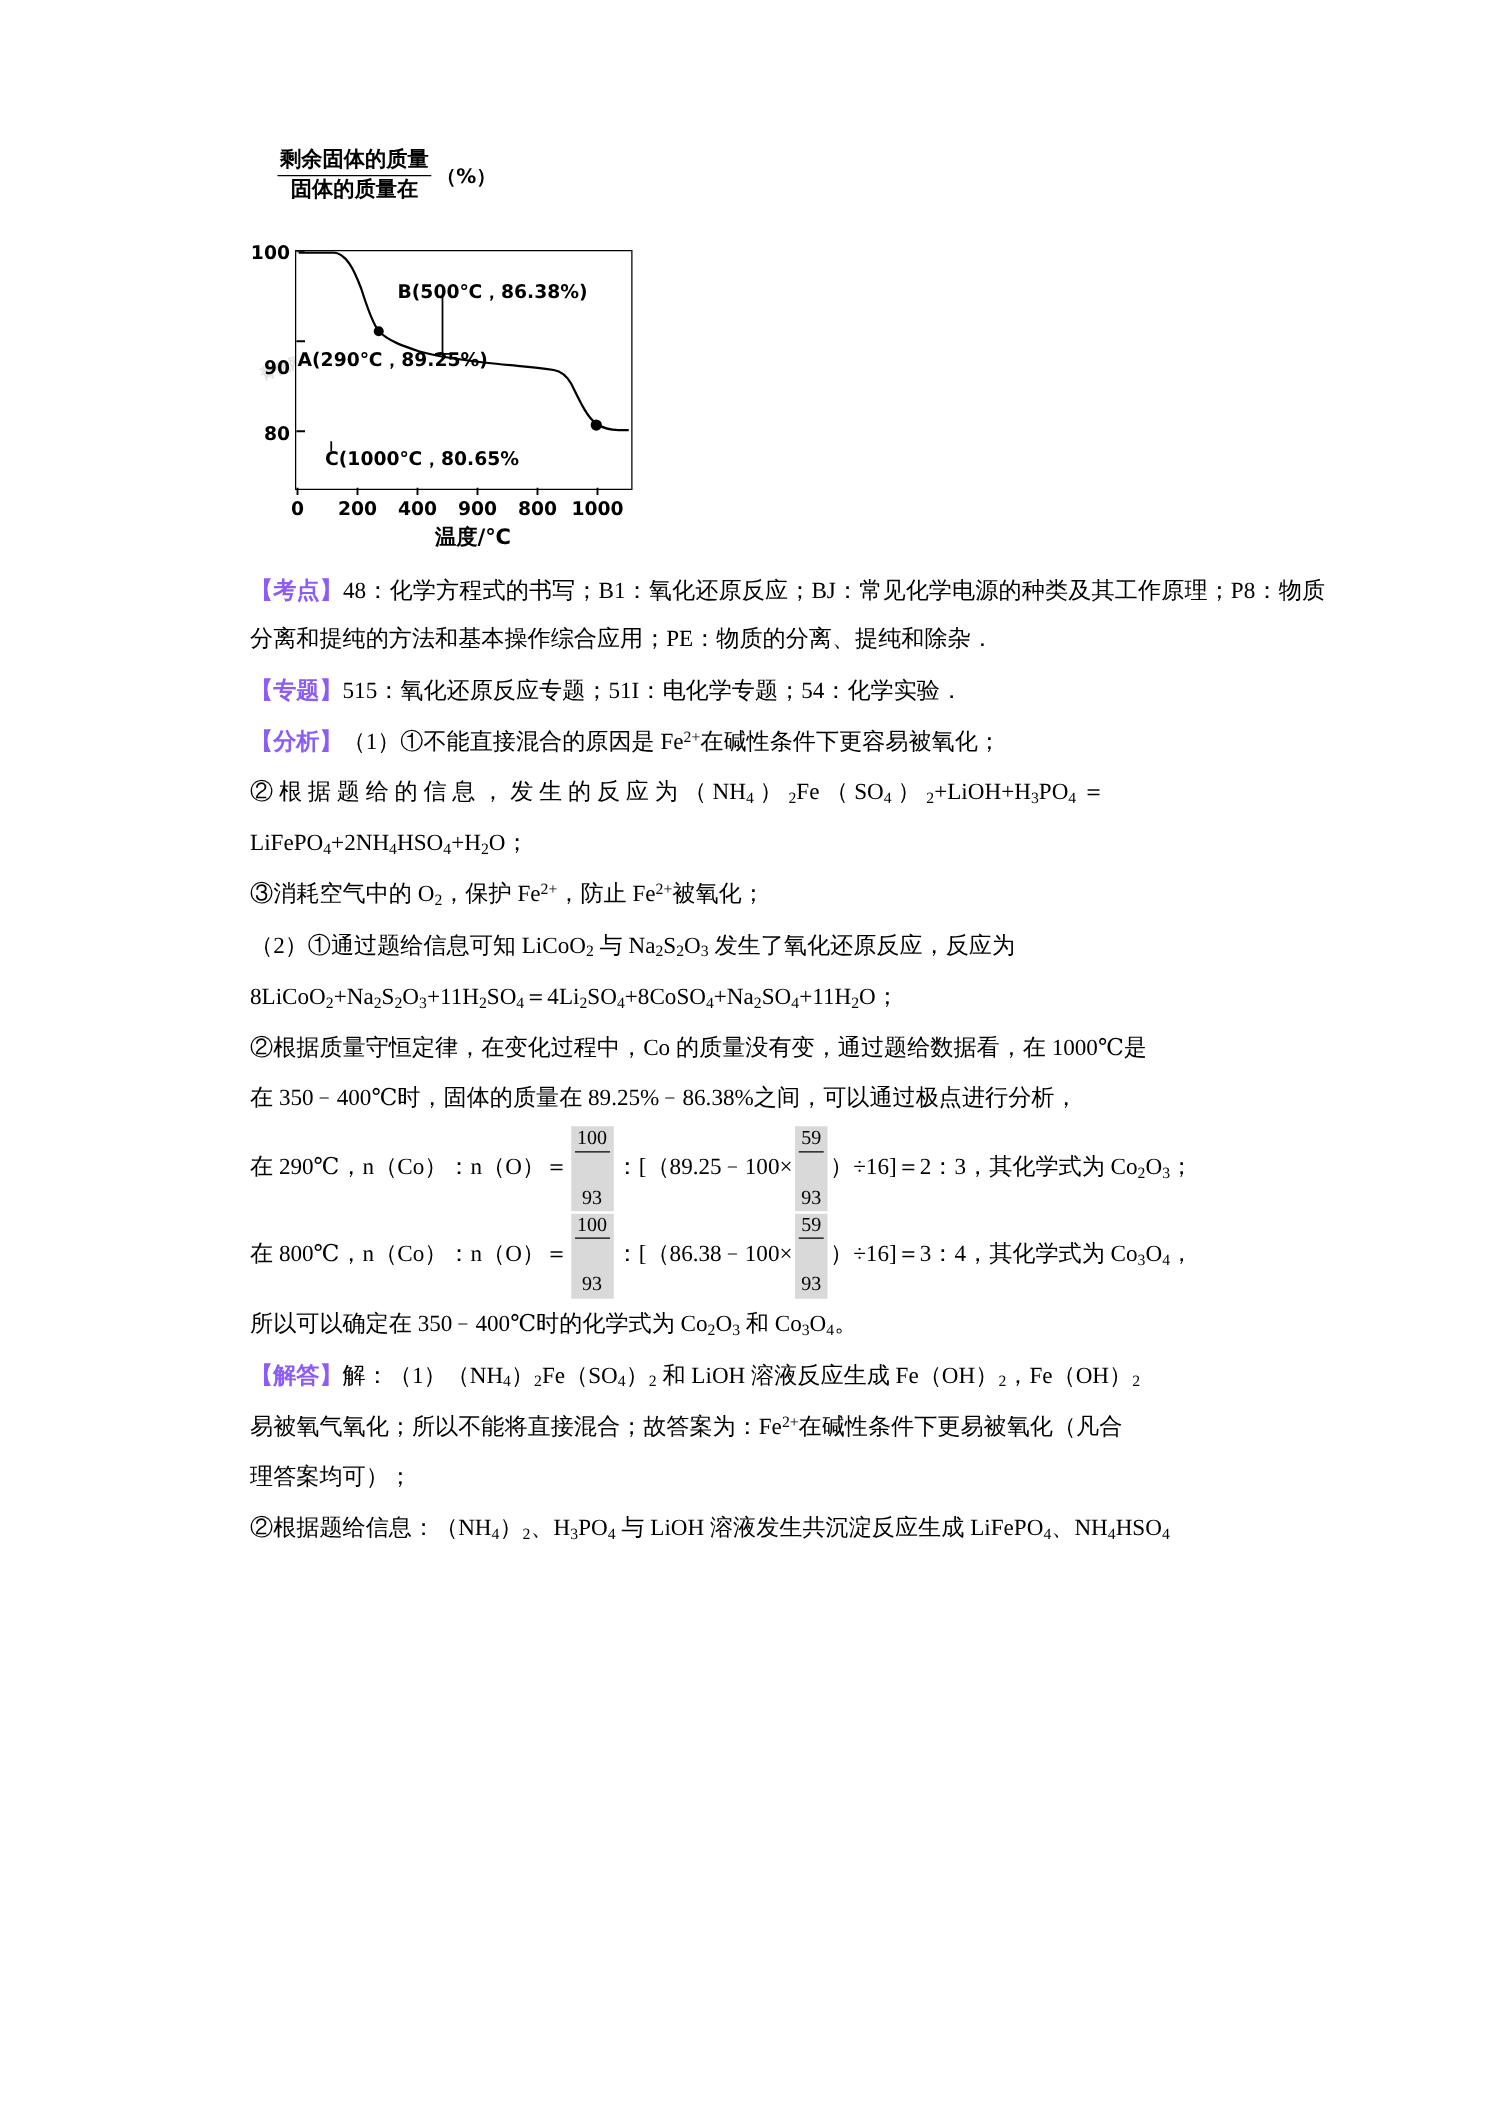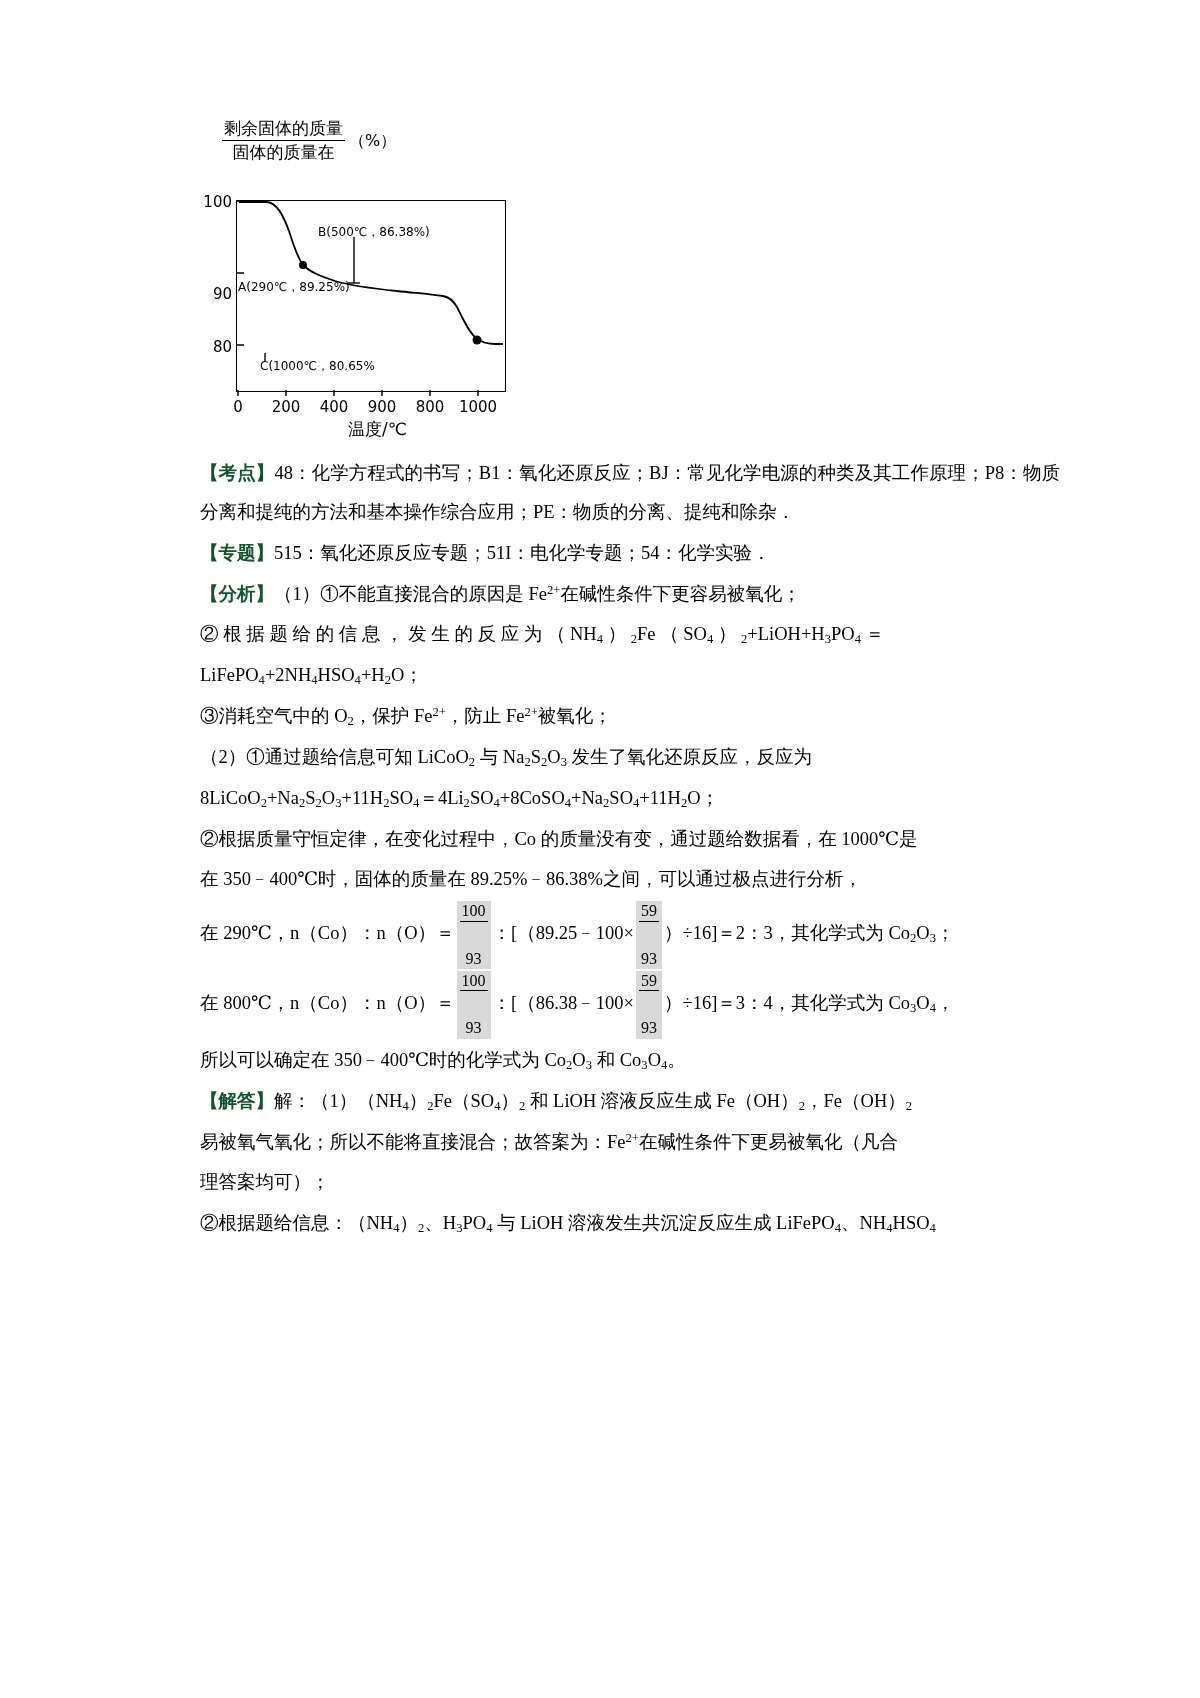--- a/index.html
+++ b/index.html
@@ -27,20 +27,21 @@
     top: 118px;
     width: 860px;
   }
 
   
   .chart-block {
     position: relative;
     width: 420px;
     height: 330px;
     margin-bottom: 6px;
+    font-weight: bold;
   }
   .chart-title {
     position: absolute;
     left: 22px;
     top: 0px;
     font-family: "DejaVu Sans", sans-serif;
     font-size: 17px;
     line-height: 1.25;
     white-space: nowrap;
   }
@@ -91,21 +92,21 @@
     position: absolute;
     left: 148px;
     top: 300px;
     font-family: "DejaVu Sans", sans-serif;
     font-size: 17px;
     text-align: right;
   }
   .pt-label {
     position: absolute;
     font-family: "DejaVu Sans", sans-serif;
-    font-size: 12px;
+    font-size: 15px;
     white-space: nowrap;
   }
   .watermark {
     position: absolute;
     left: 8px;
     top: 168px;
     font-size: 12px;
     color: #e2e2e2;
     font-family: "DejaVu Sans", sans-serif;
     transform: rotate(-20deg);
@@ -113,21 +114,21 @@
 
   
   .para {
     font-size: 18.5px;
     line-height: 2.1;
     margin: 0 0 2px 0;
     text-align: justify;
     color: #000;
   }
   .tag {
-    color: #14532d;
+    color: #8b5cf6;
     font-weight: bold;
   }
   .just {
     text-align: justify;
     text-justify: inter-ideograph;
   }
   sub { font-size: 0.68em; vertical-align: -0.25em; }
   sup { font-size: 0.68em; vertical-align: 0.45em; }
 
   .inline-frac {

